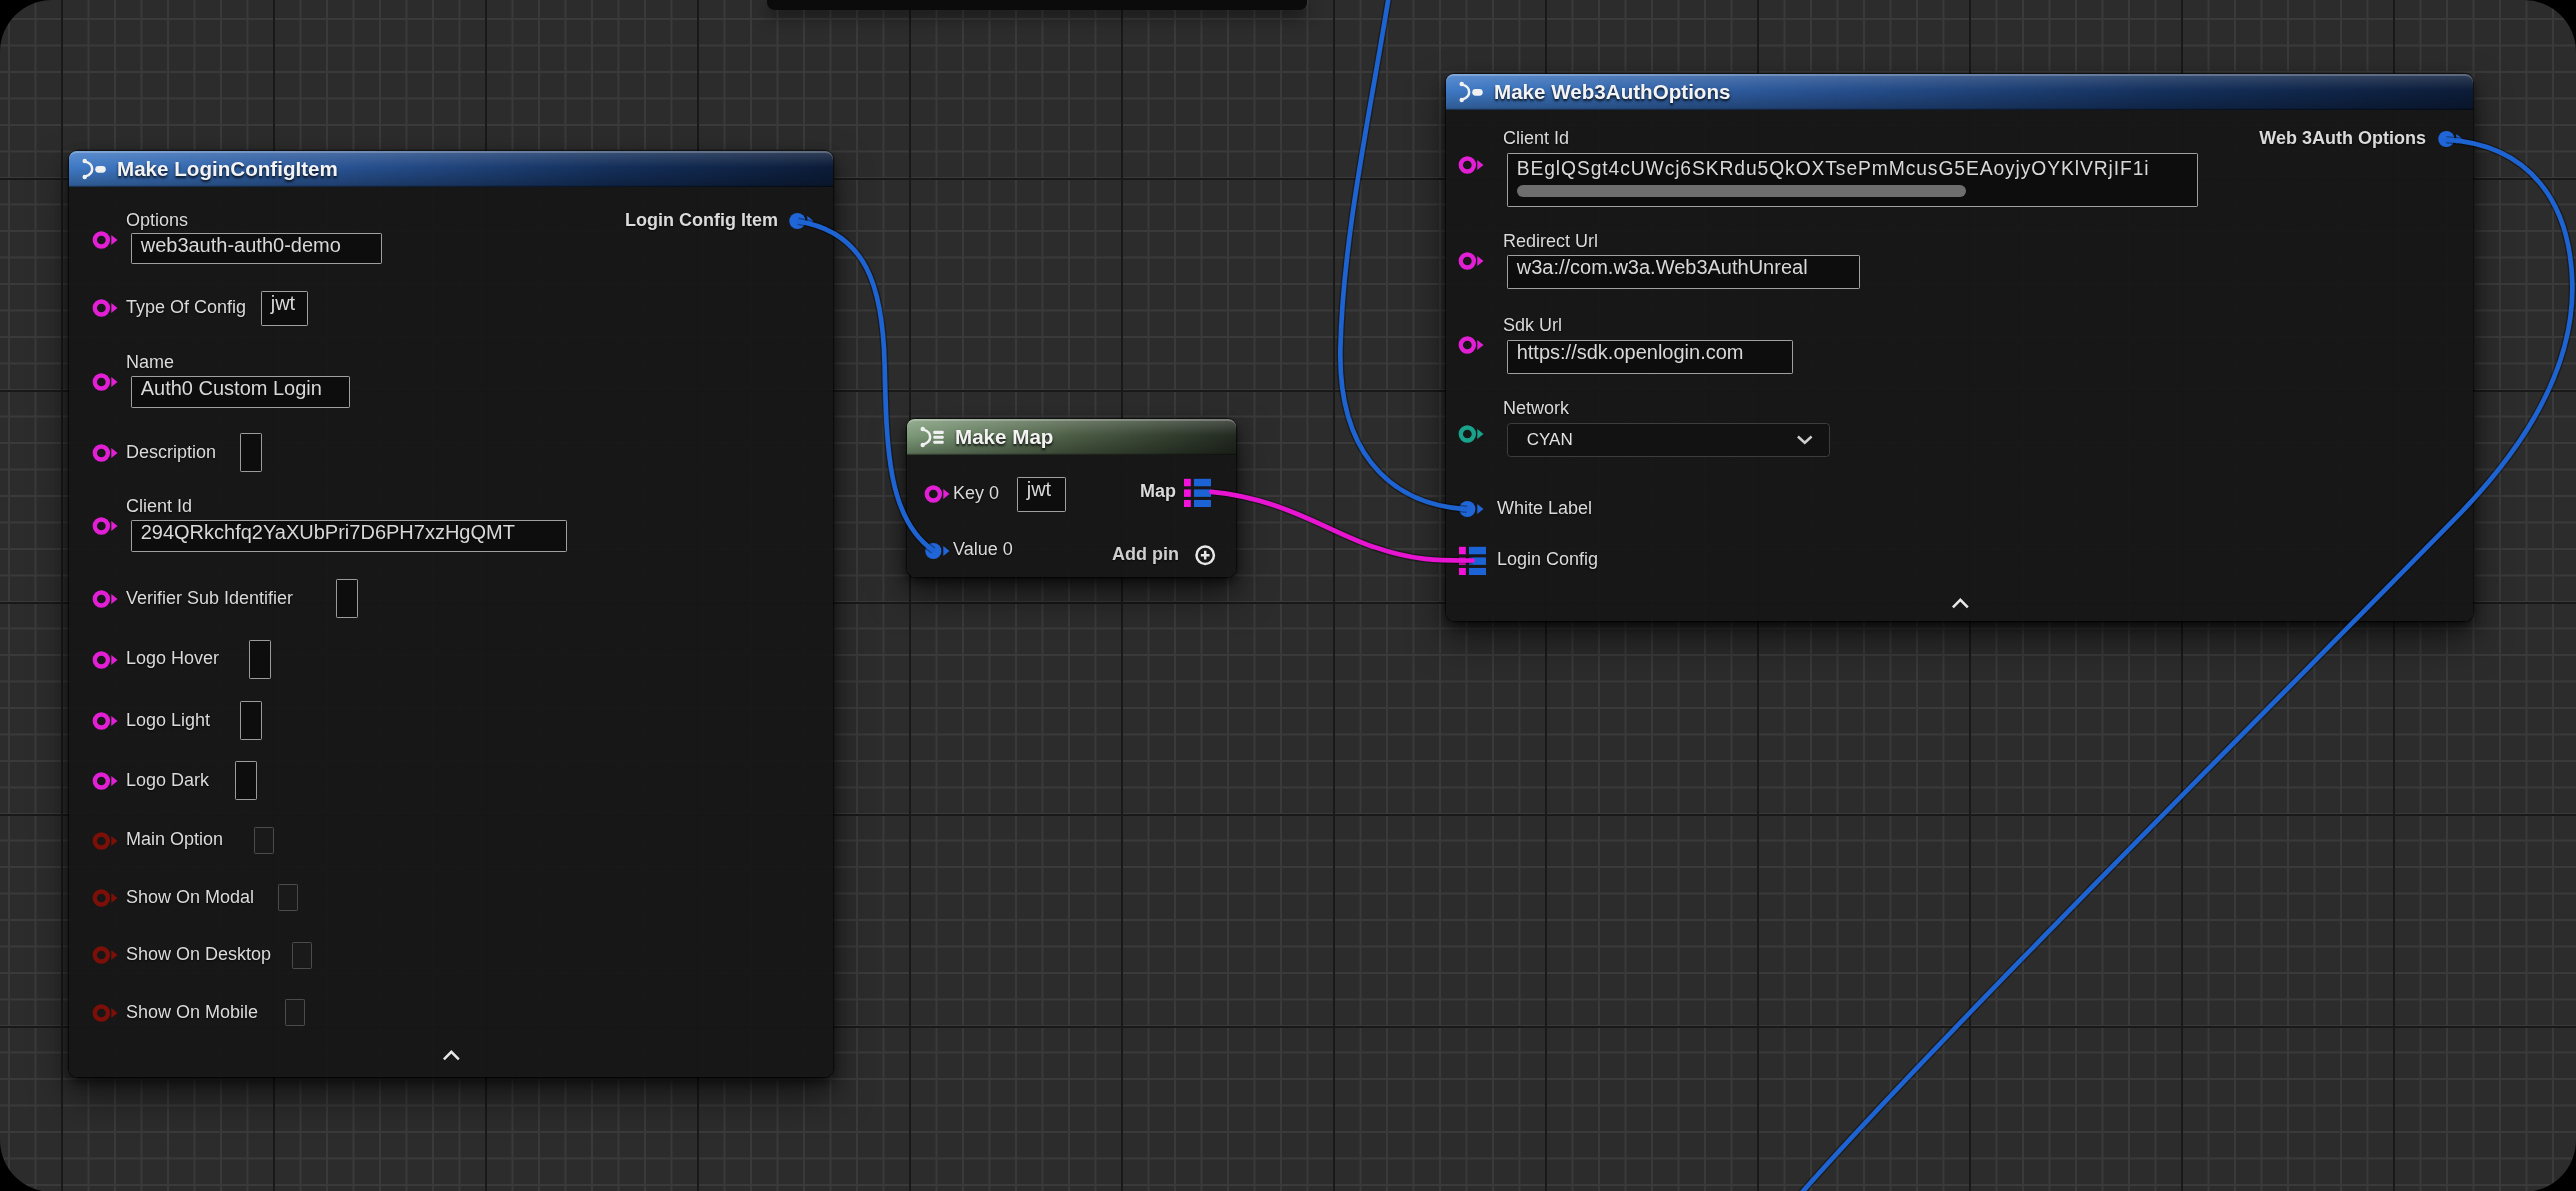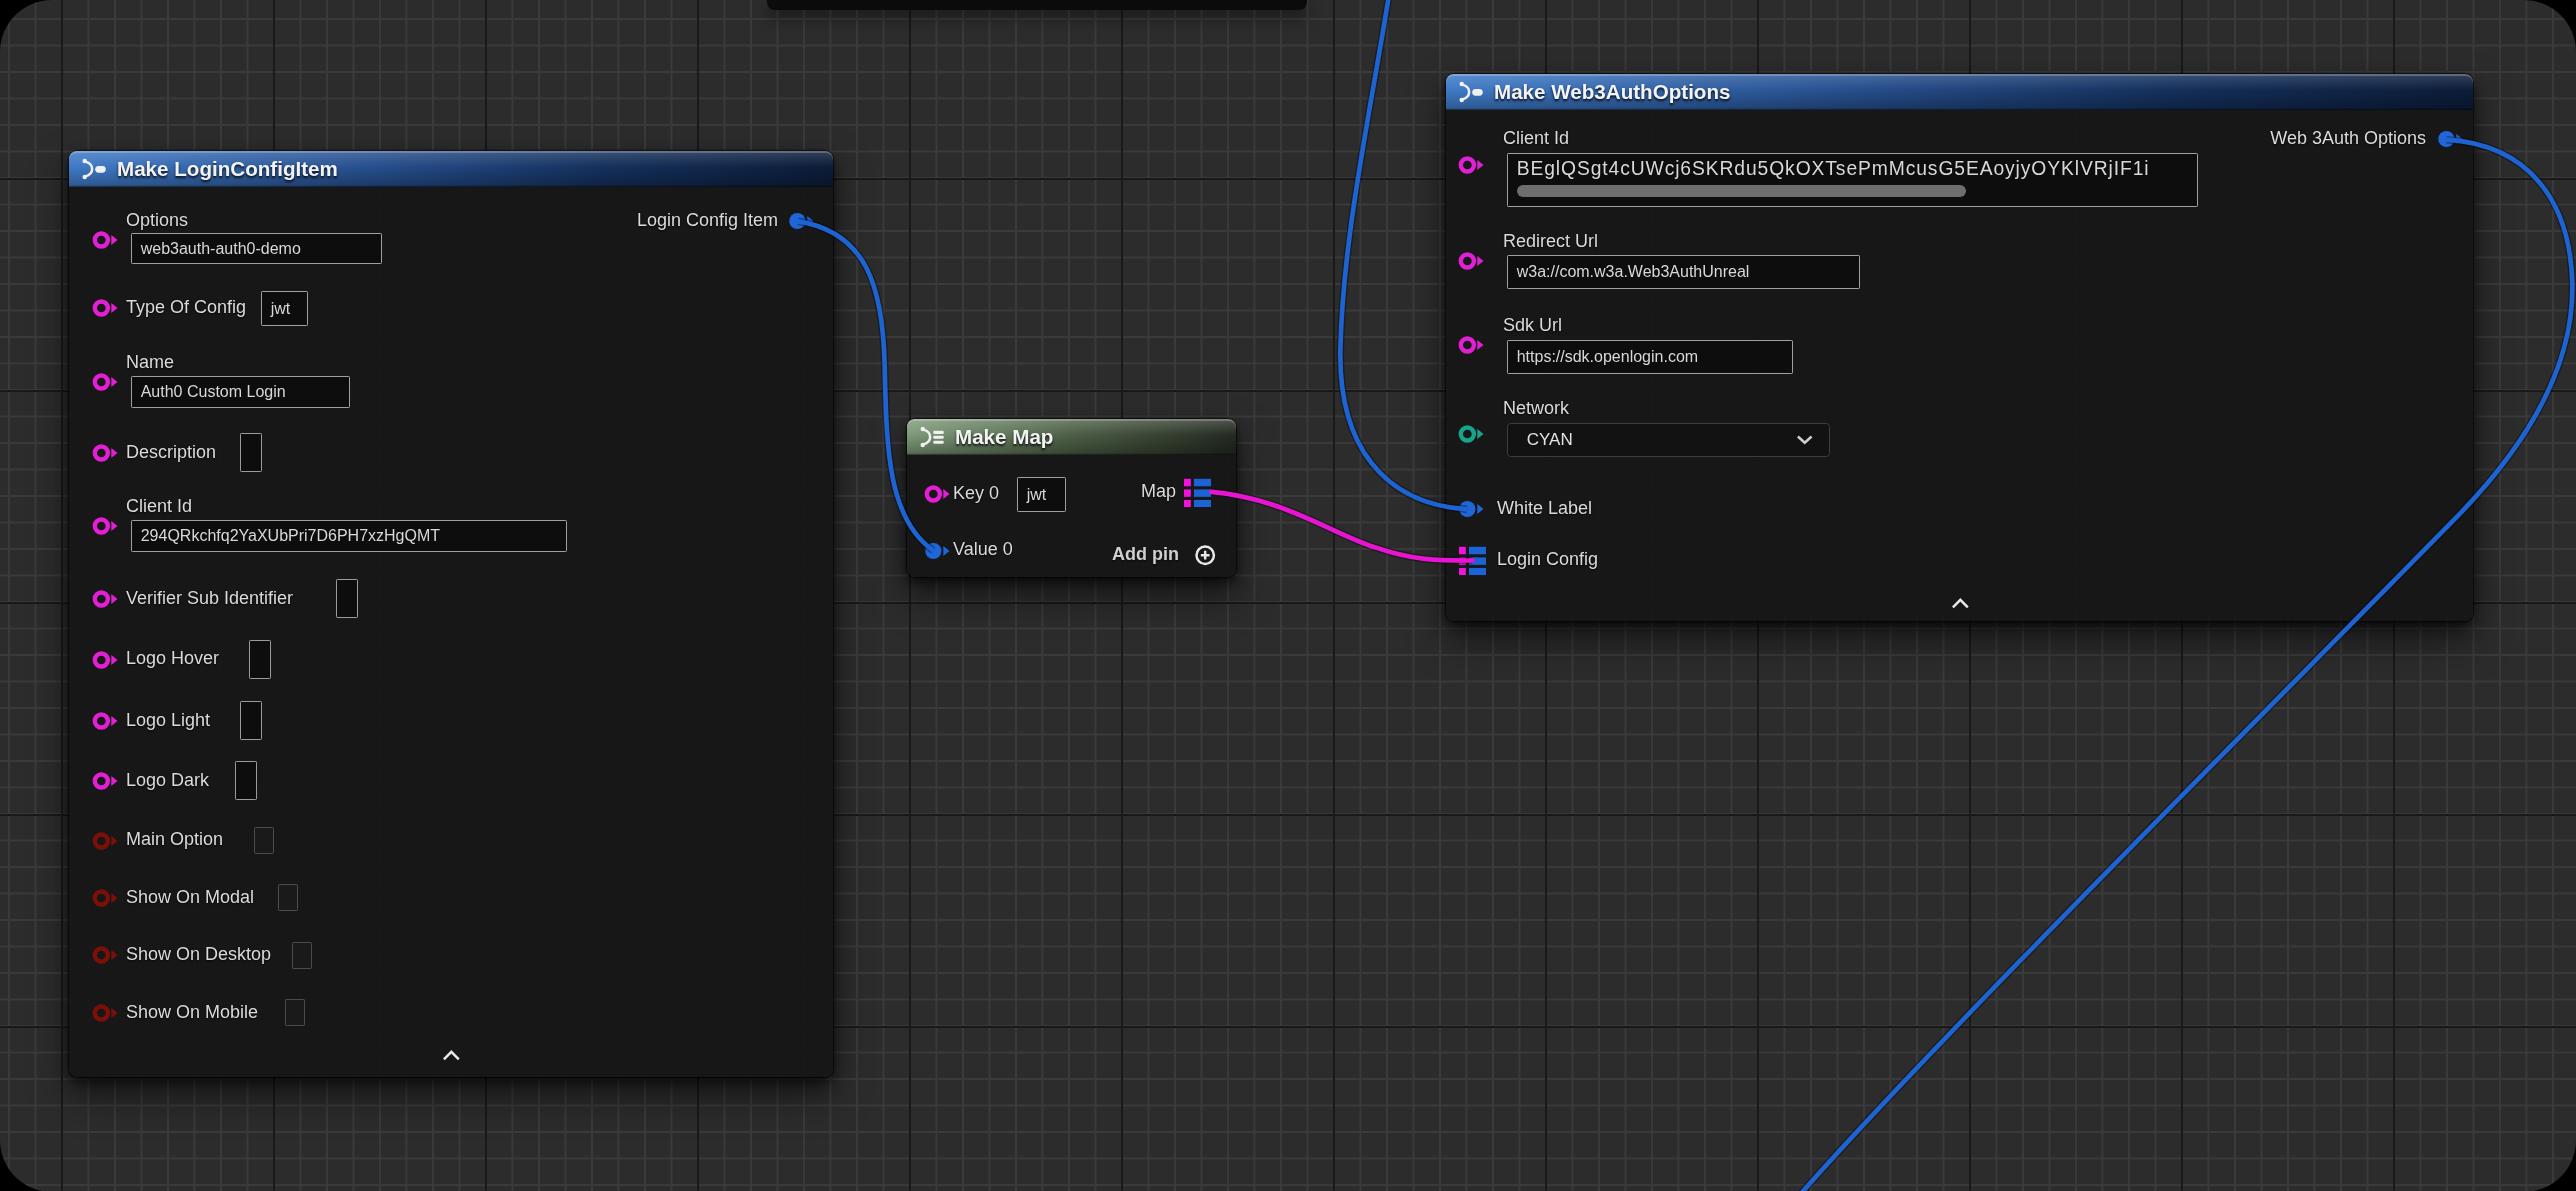--- a/index.html
+++ b/index.html
@@ -20,23 +20,23 @@
     box-shadow:0 0 0 1.2px rgba(0,0,0,.55),0 18.7px 37px rgba(0,0,0,.5),0 5px 11.2px rgba(0,0,0,.6);}
   .hdr{position:absolute;left:0;top:0;right:0;height:36px;border-radius:7.5px 7.5px 0 0;
     display:flex;align-items:center;padding-left:12px;gap:10px;box-sizing:border-box;
     box-shadow:inset 0 1.9px 0 rgba(255,255,255,.22),inset 0 -1.2px 0 rgba(0,0,0,.4);}
   .hdr-blue{background-image:linear-gradient(to bottom,rgba(255,255,255,.16),rgba(255,255,255,0) 45%,rgba(0,0,0,.28)),
     linear-gradient(to right,#3f7ac6,#27508f 38%,#14305c 70%,#0c1c38 100%);}
   .hdr-green{background-image:linear-gradient(to bottom,rgba(255,255,255,.20),rgba(255,255,255,0) 45%,rgba(0,0,0,.30)),
     linear-gradient(to right,#7d9a78,#4b5c44 52%,#232a21 100%);}
   .hdr-title{font-size:20.6px;font-weight:bold;color:#f3f3f3;text-shadow:0 1.9px 2.5px rgba(0,0,0,.85);white-space:nowrap;}
   .lbl{position:absolute;font-size:18px;color:#dadada;text-shadow:0 1.2px 1.9px rgba(0,0,0,.7);white-space:nowrap;}
-  .lbl-r{text-align:right;}
+  .lbl-r{text-align:right;font-weight:bold;}
   .tfield{position:absolute;box-sizing:border-box;background:#0d0d0d;border:1.9px solid #a0a0a0;
-    border-radius:1.2px;color:#d8d8d8;font-size:16px;display:flex;align-items:center;
+    border-radius:1.2px;color:#d8d8d8;font-size:20px;display:flex;align-items:flex-start;
     padding:0 8.7px;white-space:nowrap;overflow:hidden;}
   .tfield.big{flex-direction:column;align-items:flex-start;justify-content:flex-start;padding-top:3.7px;
     font-size:19.3px;letter-spacing:0.9px;}
   .scrollbar{height:12.5px;background:#6e6e6e;border-radius:6.2px;margin-top:5px;}
   .ebox{position:absolute;box-sizing:border-box;background:#0d0d0d;border:1.9px solid #9b9b9b;border-radius:1.2px;}
   .cbox{position:absolute;box-sizing:border-box;background:#1a1a1a;border:1.9px solid #4b4b4b;border-radius:1.2px;}
   .dropdown{position:absolute;box-sizing:border-box;background:#121212;border:1.9px solid #3d3d3d;
     border-radius:3.7px;color:#e2e2e2;font-size:17px;display:flex;align-items:center;
     padding:0 16px 0 18.7px;justify-content:space-between;}
   .pin{position:absolute;}

